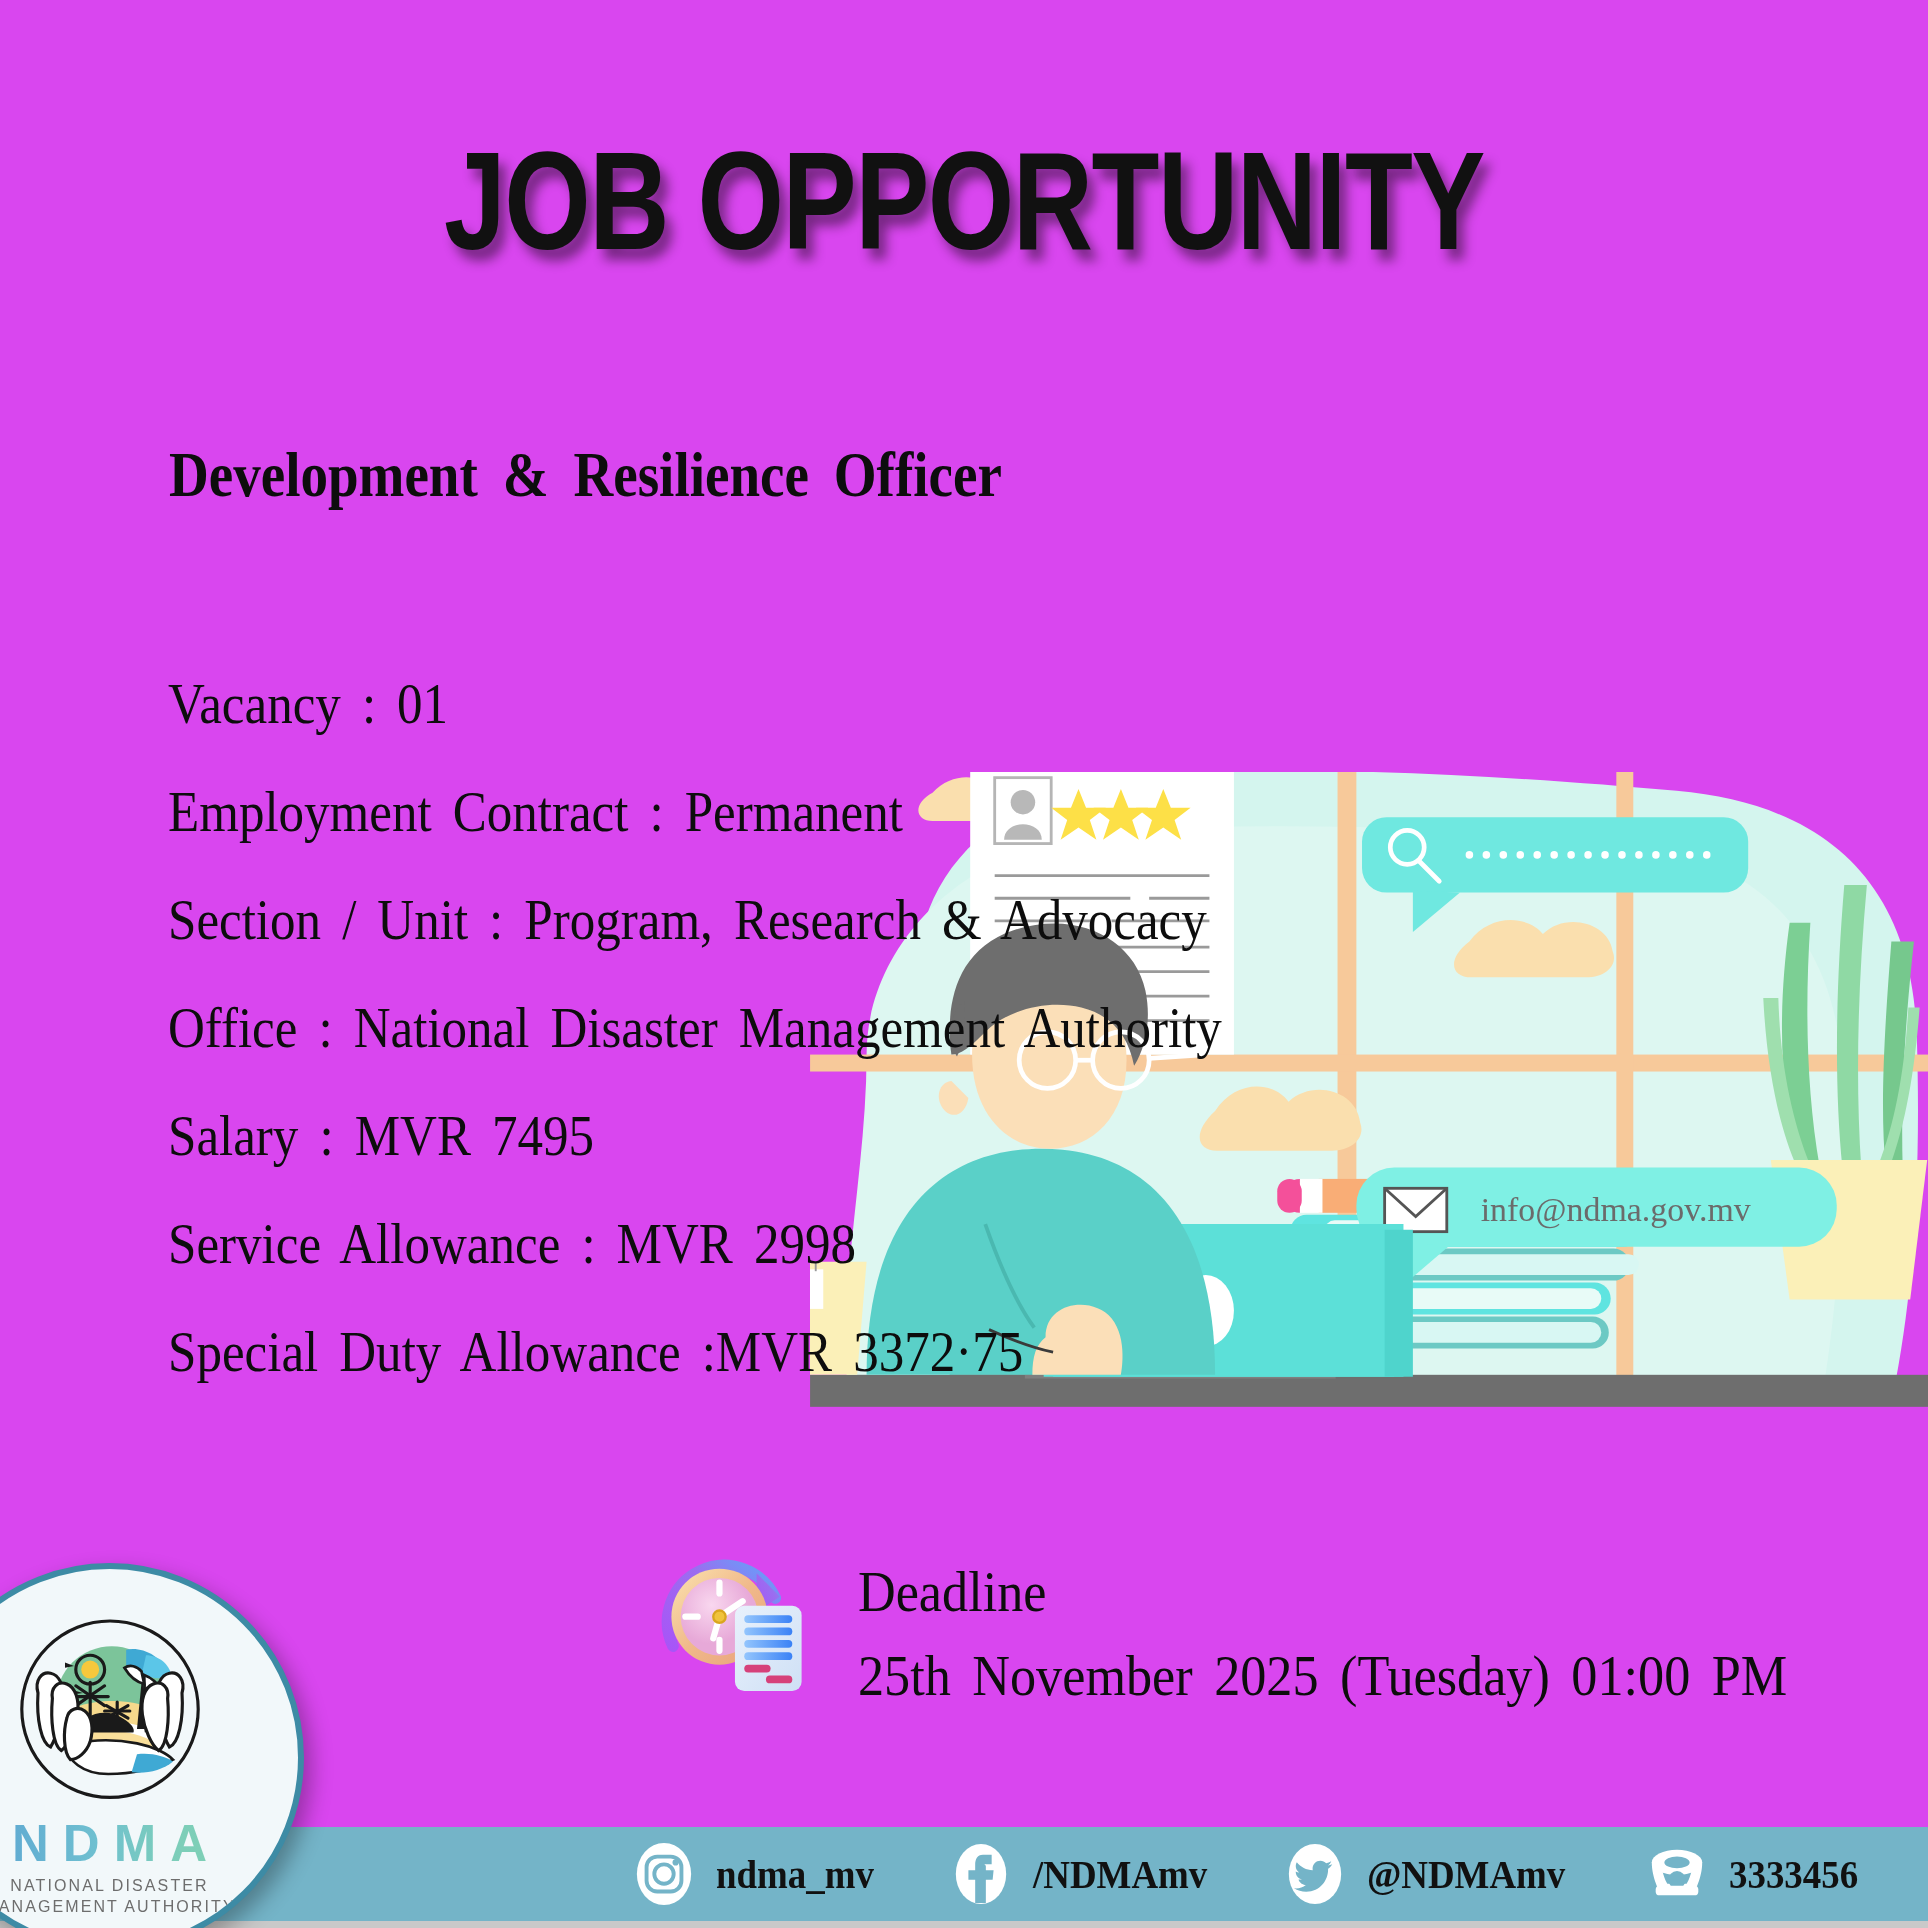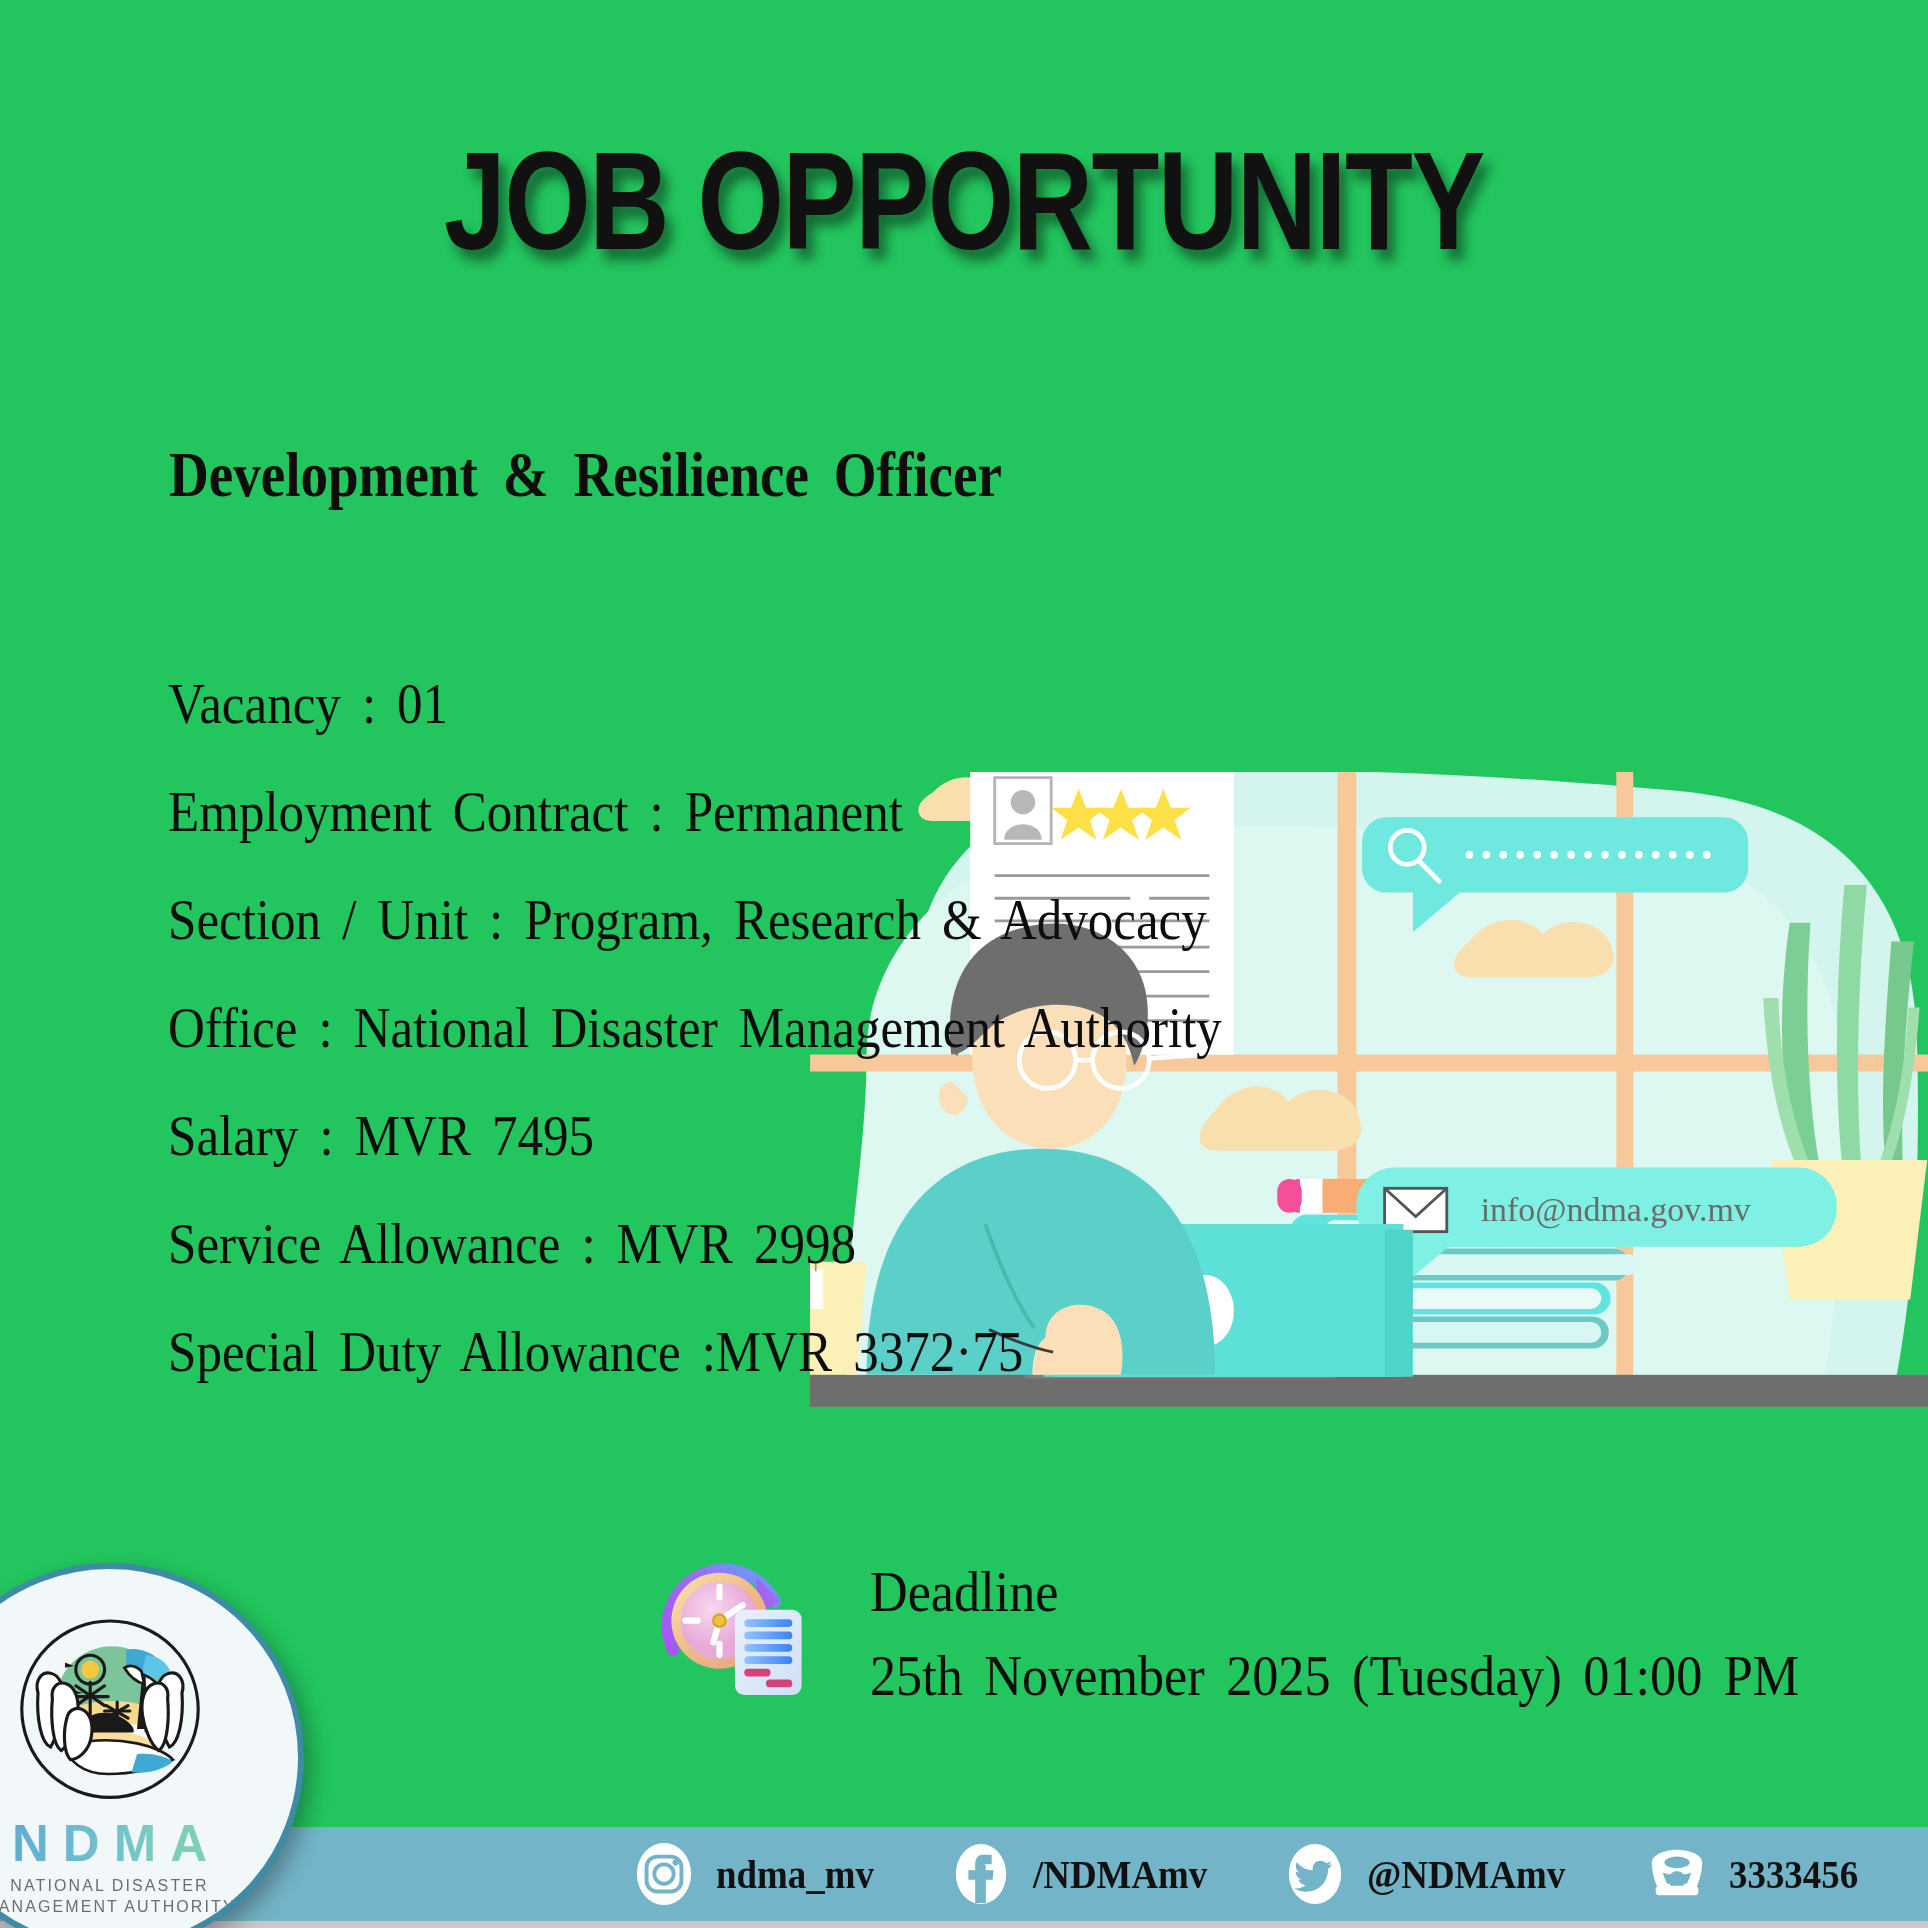--- a/index.html
+++ b/index.html
@@ -3,21 +3,21 @@
 <meta charset="utf-8">
 <style>
   html, body {
     margin: 0; padding: 0;
     background: #ffffff;
   }
   #poster {
     position: relative;
     width: 1928px;
     height: 1928px;
-    background: #22c55e;
+    background: #d946ef;
     overflow: hidden;
     font-family: "Liberation Serif", serif;
   }
 
   
   .title {
     position: absolute;
     top: 121px;
     left: 0; right: 0;
     text-align: center;
@@ -77,22 +77,22 @@
   }
   .illus svg { display:block; width:100%; height:100%; }
 
   
   .deadline-block {
     position: absolute;
     left: 659px;
     top: 1552px;
     z-index: 30;
     display: flex;
-    align-items: flex-end;
-    gap: 56px;
+    align-items: flex-start;
+    gap: 44px;
   }
   .deadline-icon { width: 155px; height: 165px; flex: 0 0 auto; }
   .deadline-icon svg { width:100%; height:100%; display:block; }
   .deadline-text {
     font-family: "Liberation Serif", serif;
     color: #0d0d0d;
     transform: scaleX(0.9);
     transform-origin: left center;
   }
   .deadline-label { font-size: 58px; line-height: 79px; white-space: nowrap; }

